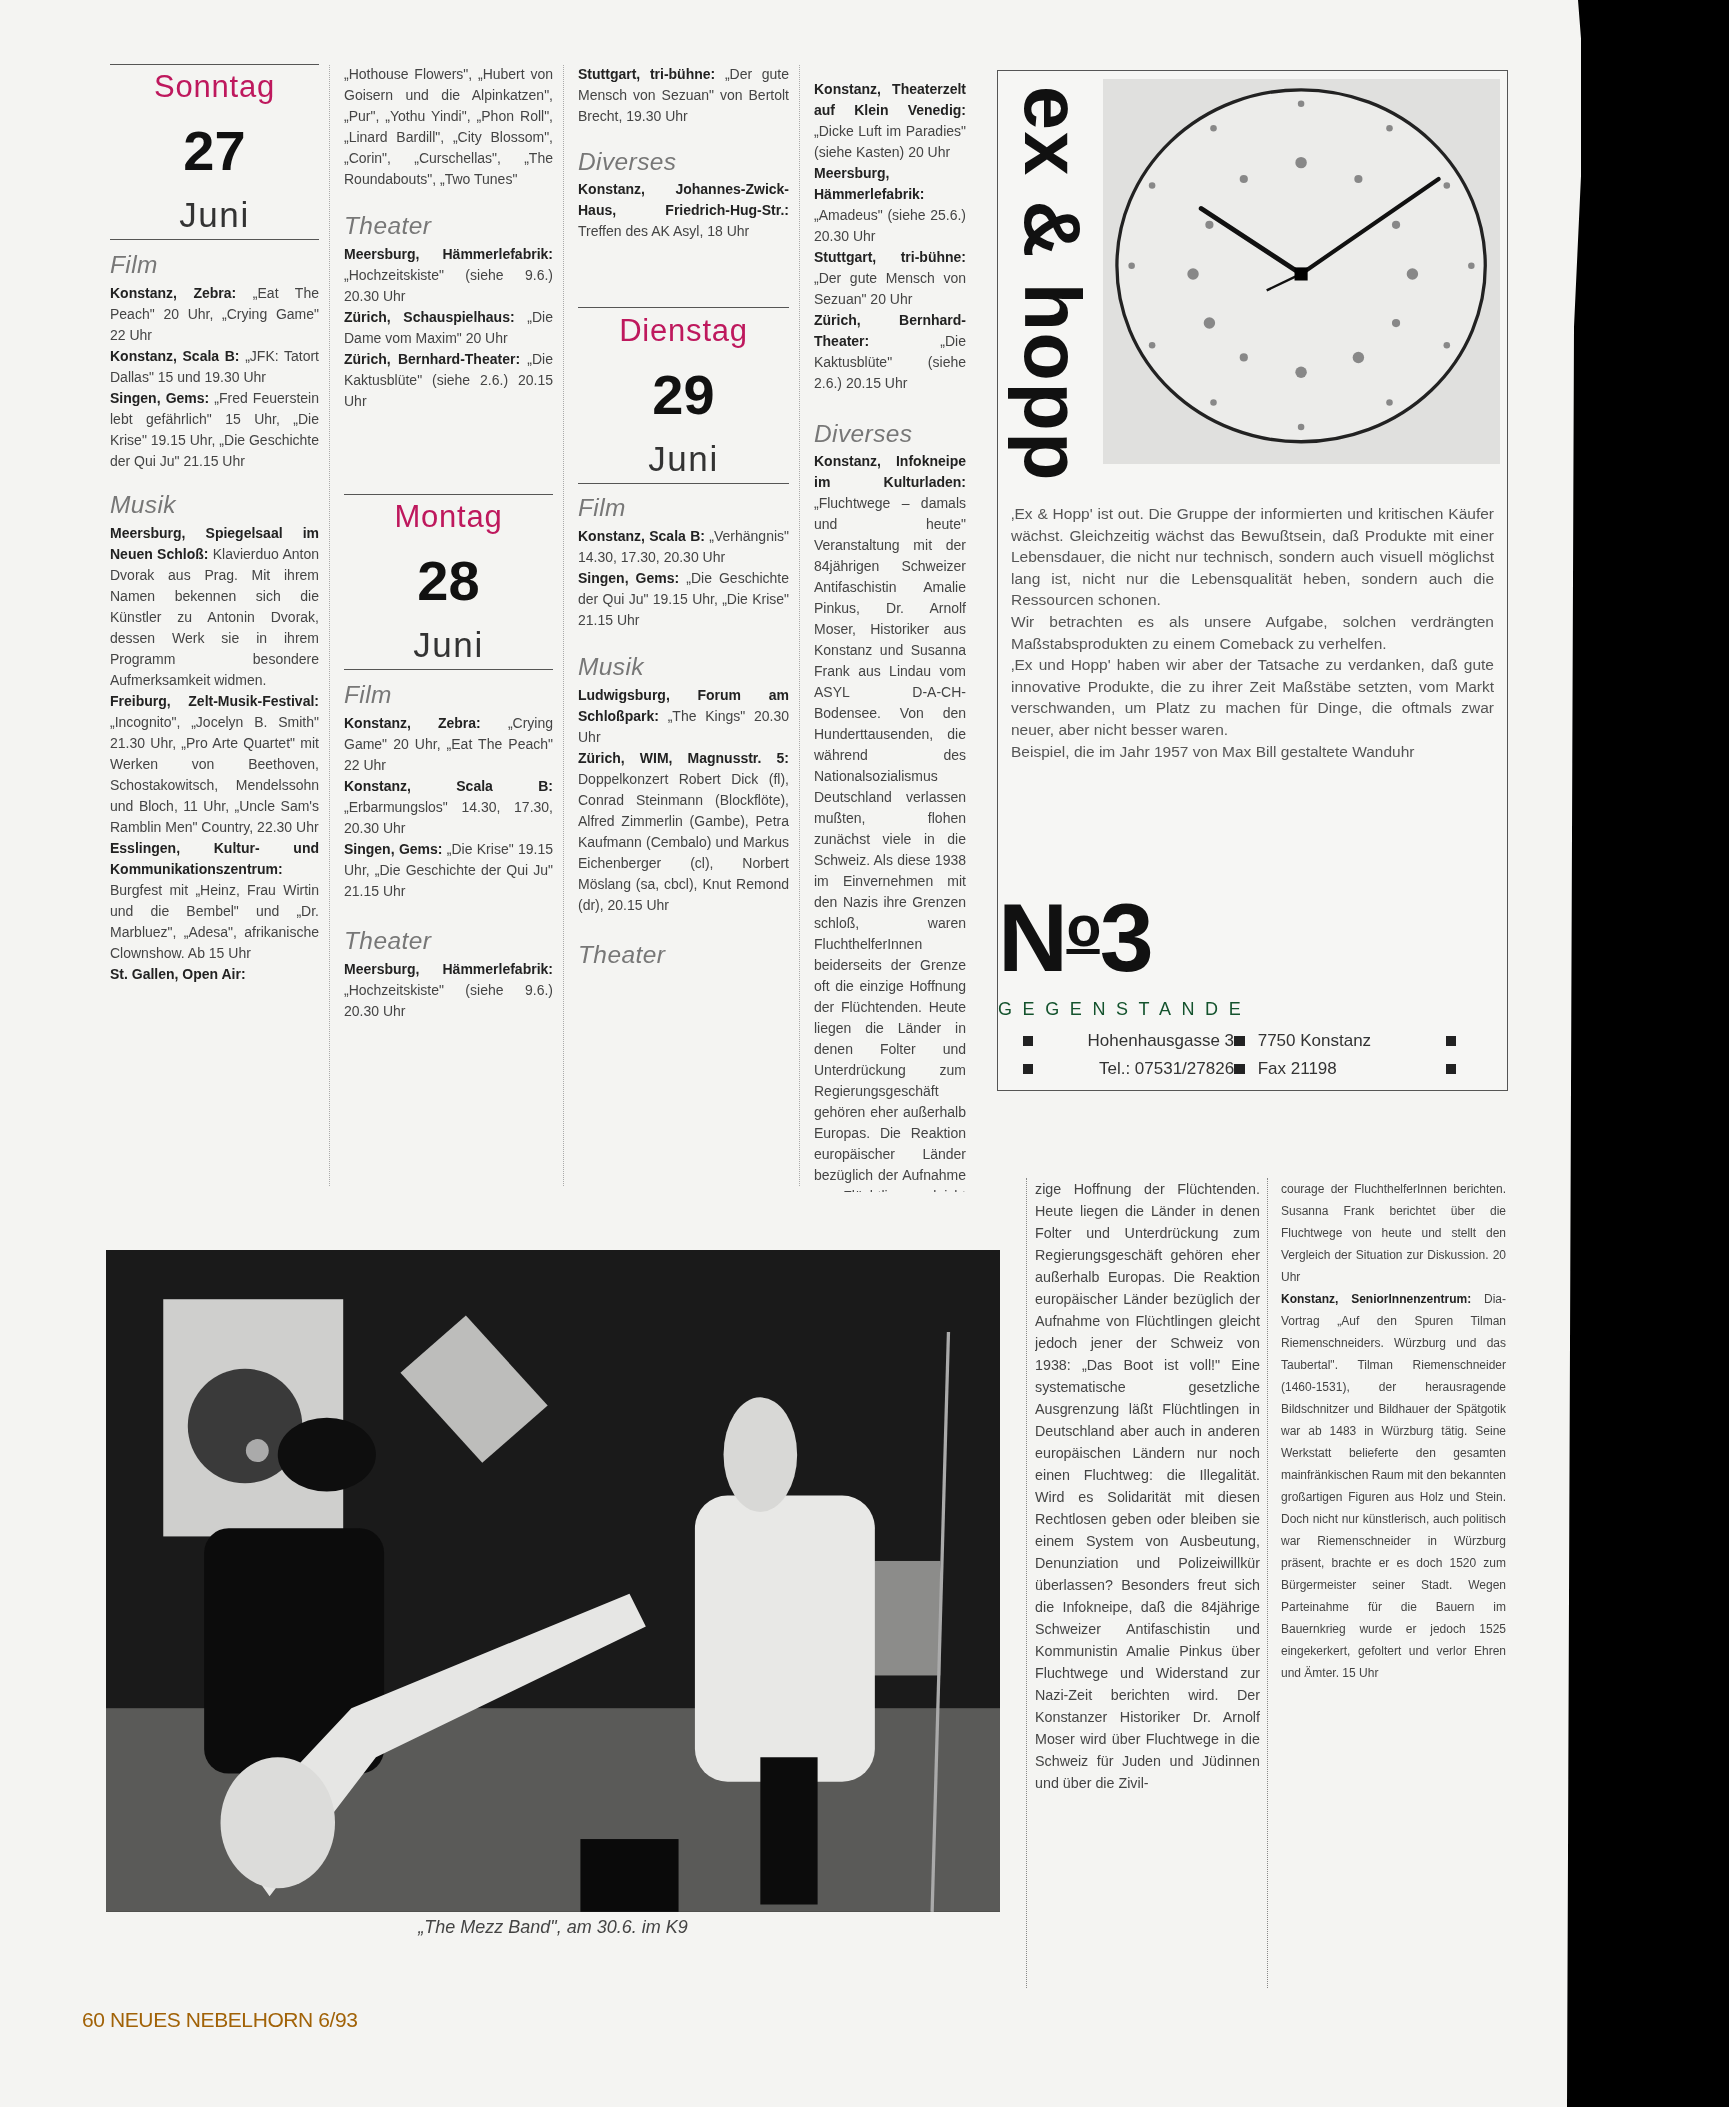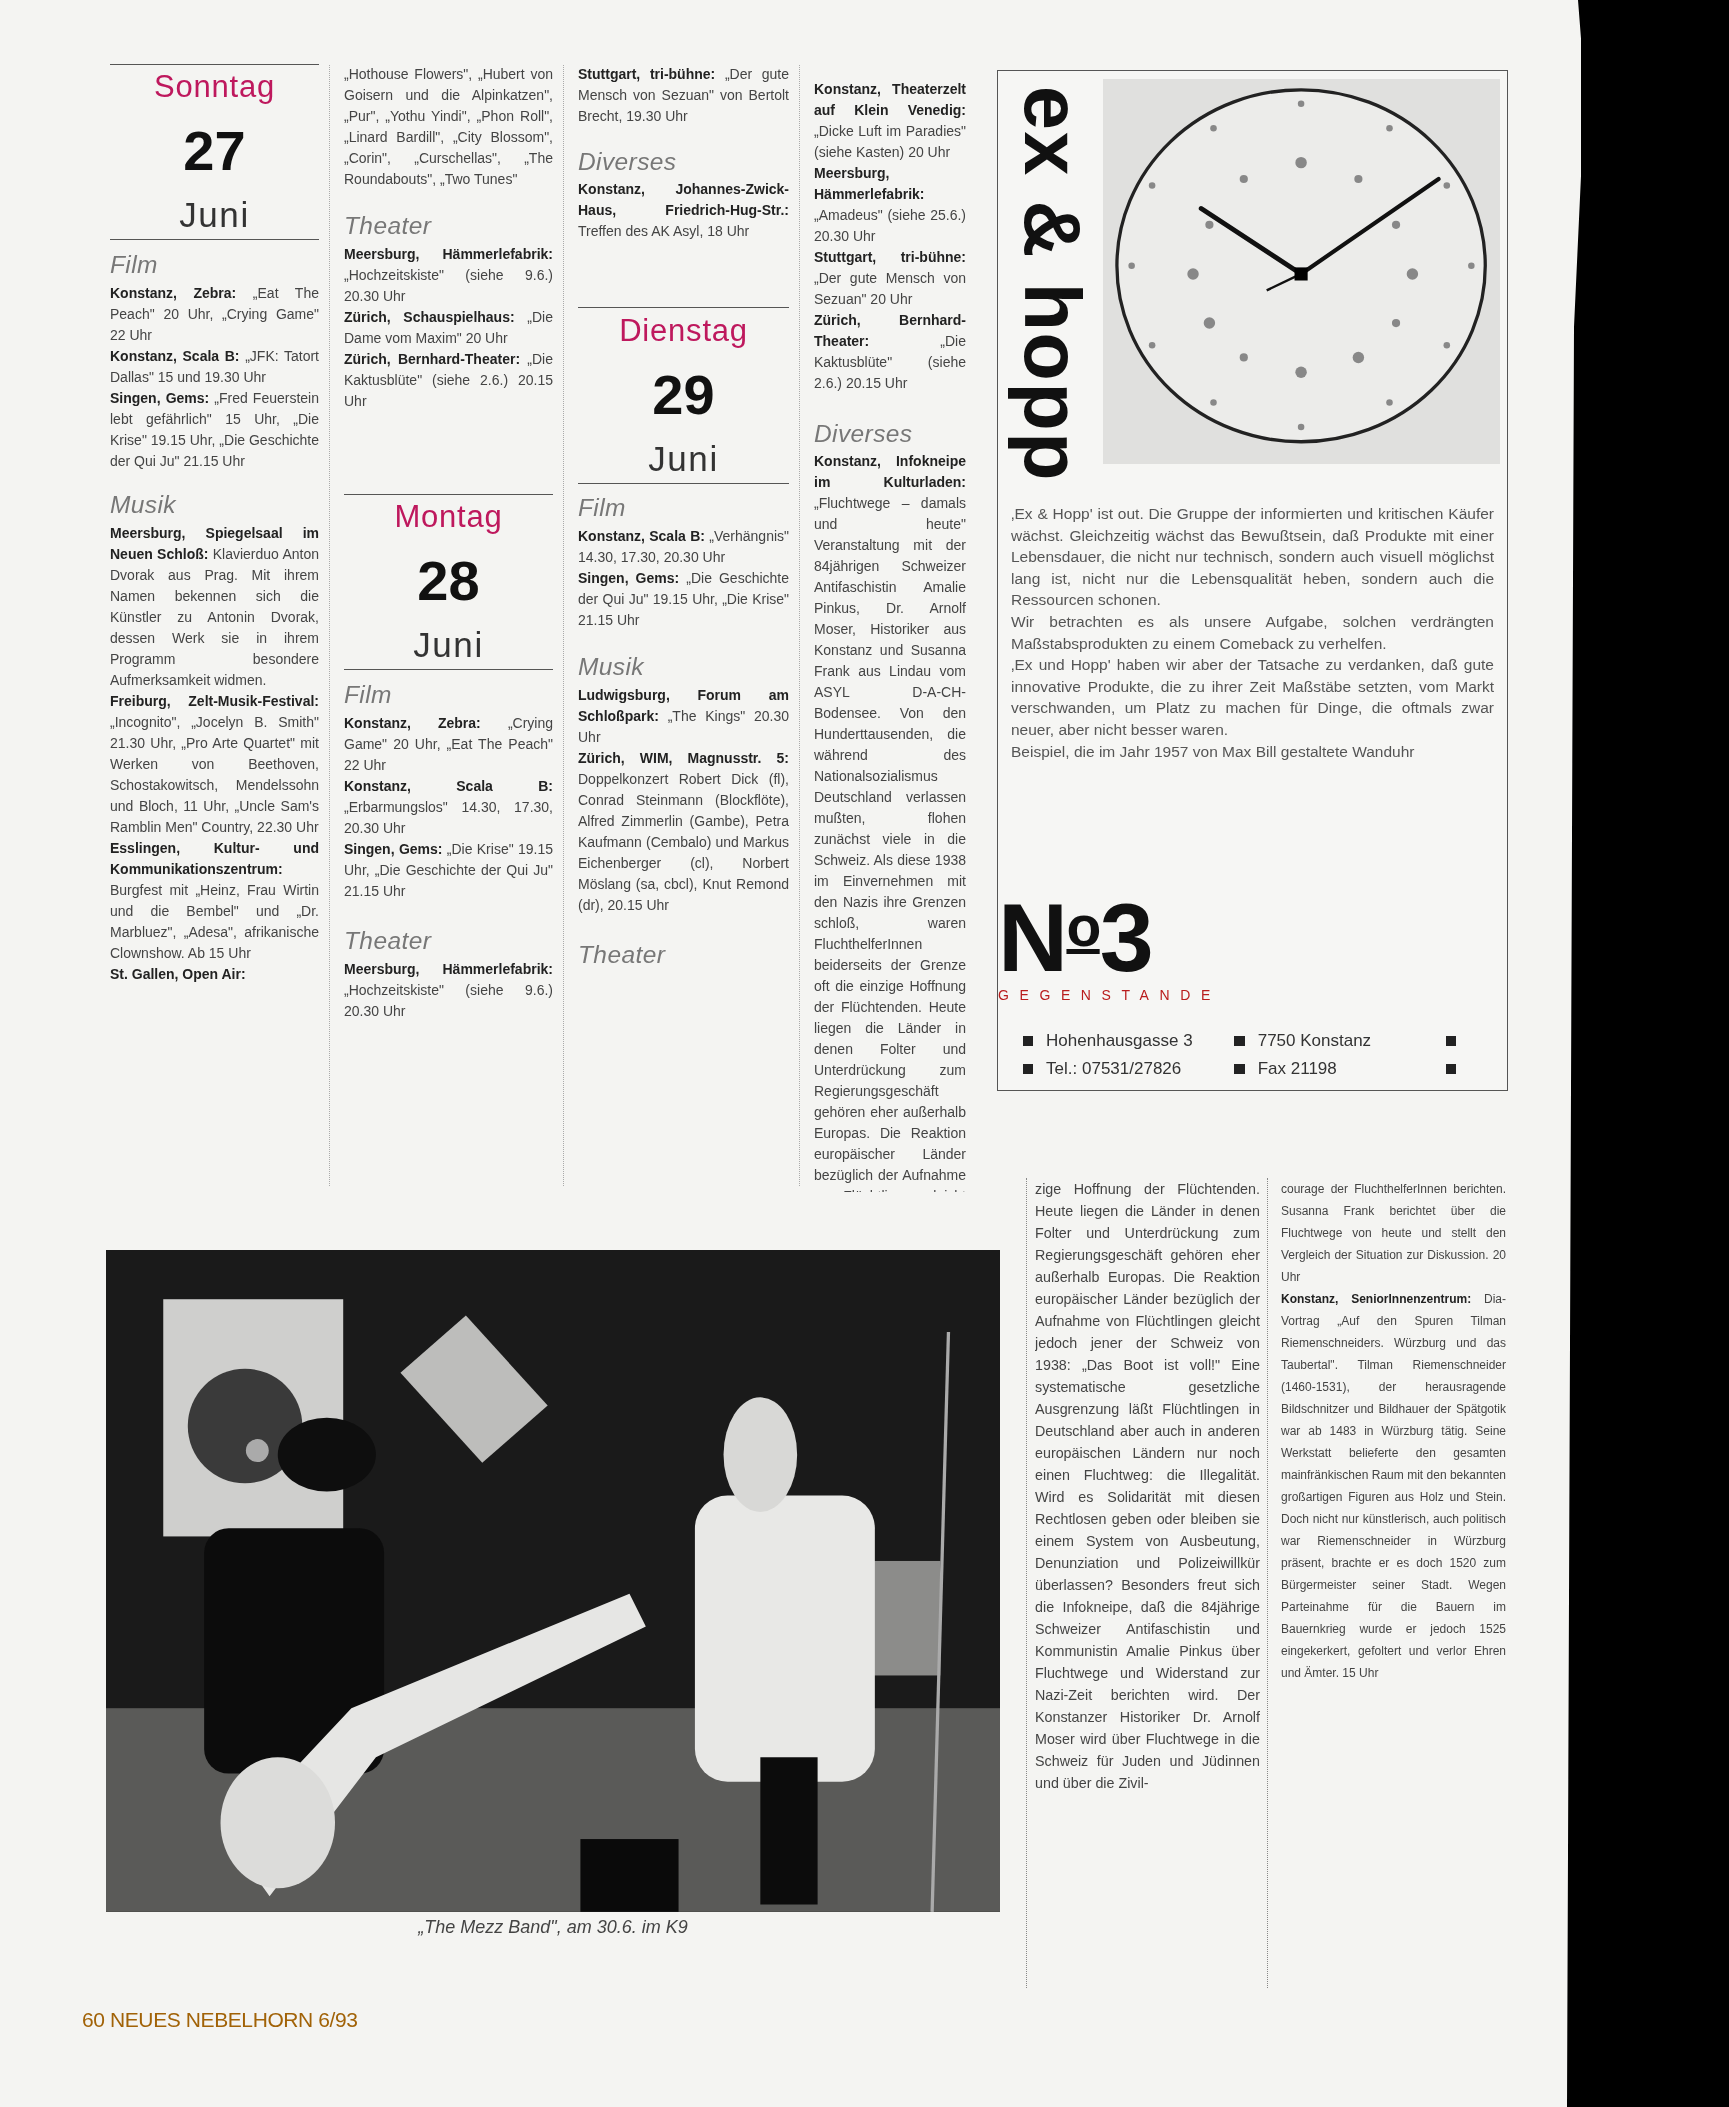--- a/index.html
+++ b/index.html
@@ -27,25 +27,25 @@
   }
   .ad .vtext span {
     display: block; transform: rotate(90deg); white-space: nowrap;
     font-size: 79px; font-weight: bold; color: #111; letter-spacing: 1.6px;
   }
   .ad .photo { position: absolute; left: 105px; top: 8.2px; width: 397px; height: 385px; background: #e2e2e0; }
   .ad .body { position: absolute; left: 13px; top: 432px; width: 483px; font-size: 15.5px; line-height: 21.6px; color: #555; text-align: justify; }
   .ad .logo { position: absolute; left: 0; width: 100%; top: 810px; text-align: left; }
   .ad .logo .no { font-size: 97px; font-weight: bold; color: #111; line-height: 90px; letter-spacing: -1.6px; }
   .ad .logo .no sup { font-size: 57px; vertical-align: 24.5px; text-decoration: underline; }
-  .ad .logo .sub { font-size: 14px; letter-spacing: 10.6px; color: #b91c1c; margin-top: 4px; }
+  .ad .logo .sub { font-size: 18px; letter-spacing: 10.6px; color: #14532d; margin-top: 16px; }
   .ad .contact { position: absolute; left: 24.5px; top: 956px; width: 466px; font-size: 17px; color: #333; line-height: 28px; }
   .ad .contact .row { display: flex; align-items: center; }
   .sq { display: inline-block; width: 10.6px; height: 10.6px; background: #222; margin: 0 13px 0 0; }
-  .ad .contact .c1 { width: 188px; }
+  .ad .contact .c1 { width: 188px; text-align: right; }
   .ad .contact .c2 { width: 188px; }
   .band-photo { position: absolute; left: 106px; top: 1250px; width: 894px; height: 662px; background: #1c1c1c; overflow: hidden; }
   .caption { position: absolute; left: 106px; top: 1917px; width: 894px; text-align: center; font-style: italic; font-size: 18px; color: #444; }
   .footer { position: absolute; left: 82px; top: 2008px; font-size: 21px; color: #a16207; letter-spacing: -0.4px; }
   .sep-box { position: absolute; border-left: 1.6px dotted #888; border-right: 1.6px dotted #888; }
 </style>
 </head>
 <body>
 
 <div class="paper">

